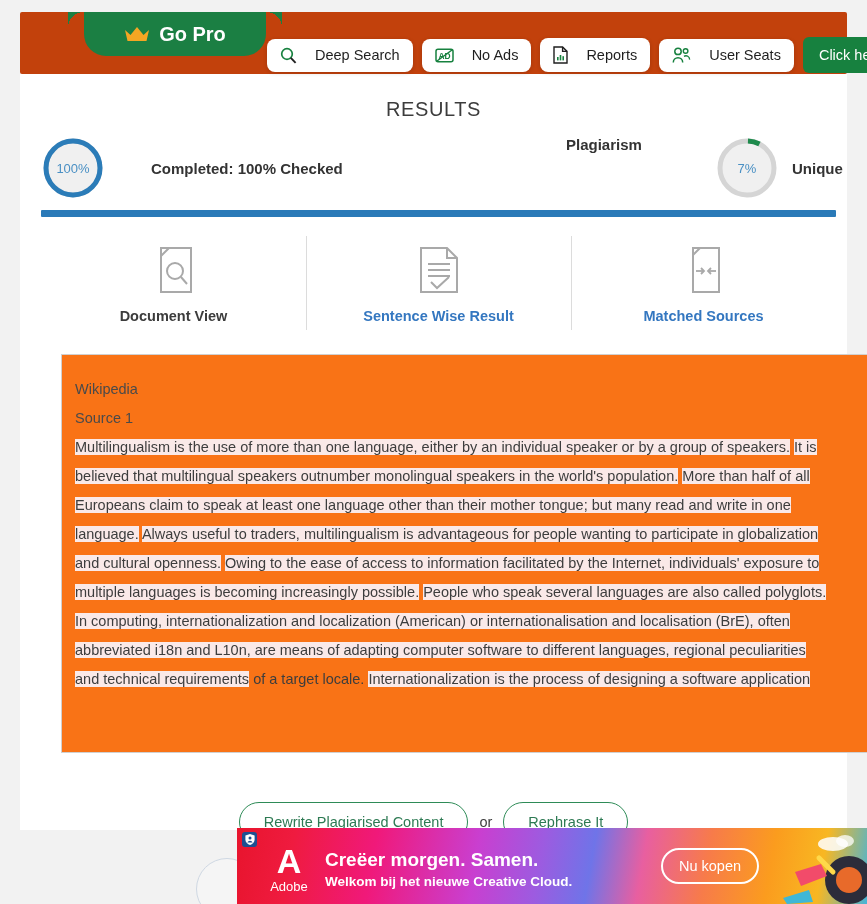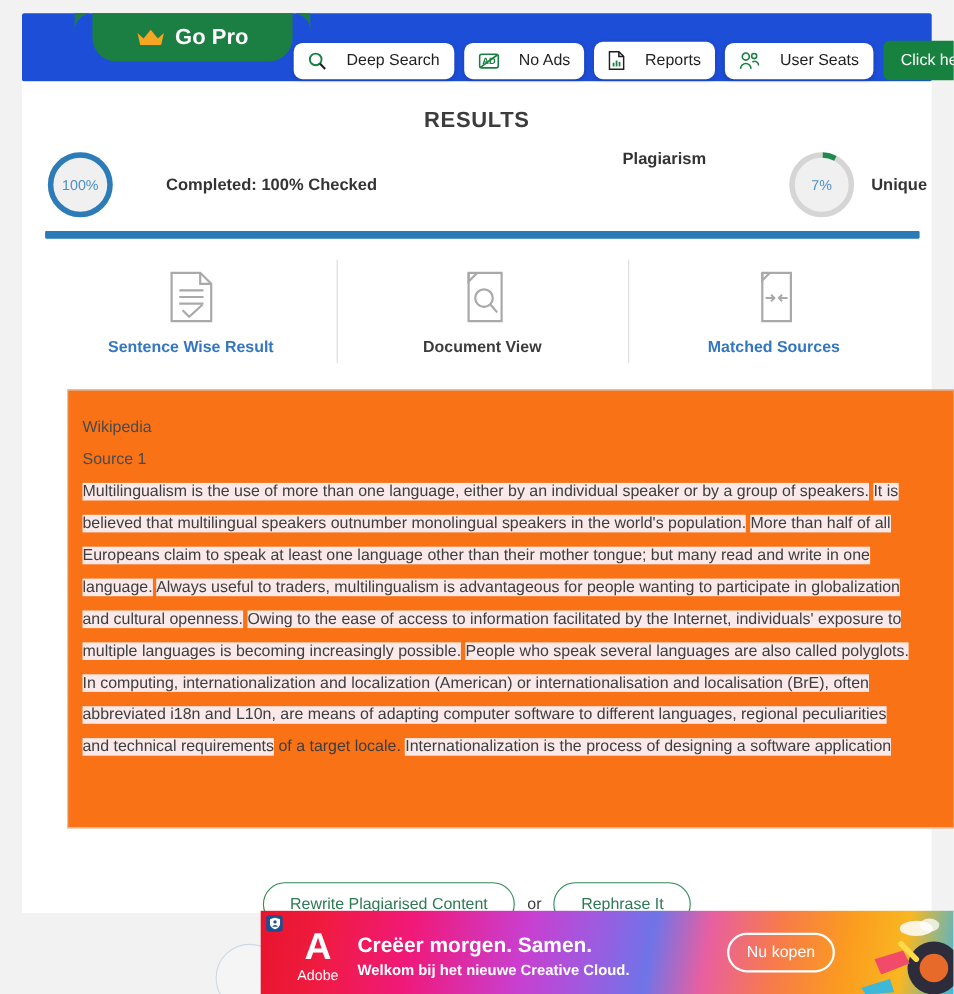--- a/index.html
+++ b/index.html
@@ -8,21 +8,21 @@
     font-family: "Liberation Sans", sans-serif;
     background: #f2f2f2;
     overflow: hidden;
   }
   .page { position: relative; width: 867px; height: 904px; background: #f2f2f2; }
 
   
   .header-band {
     position: absolute; left: 20px; top: 12px;
     width: 827px; height: 62px;
-    background: #1d4ed8;
+    background: #c2410c;
     border-radius: 2px;
     text-decoration: underline;
   }
   .gopro-tab {
     position: absolute; left: 64px; top: 0px;
     width: 182px; height: 44px;
     background: #1b7f43;
     color: #fff;
     display: flex; align-items: center; justify-content: center;
     gap: 9px;
@@ -66,21 +66,21 @@
 
   
   .card {
     position: absolute; left: 20px; top: 74px;
     width: 827px; height: 756px;
     background: #fff;
   }
   .results-title {
     position: absolute; left: 0; top: 24px; width: 827px;
     text-align: center;
-    font-size: 20px; font-weight: bold; letter-spacing: 0.6px;
+    font-size: 20px; font-weight: normal; letter-spacing: 0.6px;
     color: #3c3c3c;
   }
 
   
   .stats { position: absolute; left: 0; top: 54px; width: 827px; height: 84px; }
   .stat { position: absolute; display: flex; align-items: center; gap: 13px; }
   .stat-completed { left: 21px; top: 8px; gap: 46px; }
   .stat-plag { left: 546px; top: 8px; }
   .stat-uniq { left: 695px; top: 8px; }
   .ring { position: relative; width: 64px; height: 64px; flex: none; }
@@ -327,41 +327,41 @@
       </div>
     </div>
 
     <div class="progress-bar"></div>
 
     <div class="tabs">
 
       <div class="tab">
         <span class="tab-icon">
           <svg width="42" height="48" viewBox="0 0 42 48" xmlns="http://www.w3.org/2000/svg">
+            <path d="M8 2 h22 L38 2 V46 H8 Z" fill="none" stroke="#a9a9a9" stroke-width="2"></path>
+            <path d="M8 2 L8 10 L16 2" fill="none" stroke="#a9a9a9" stroke-width="2"></path>
+            <circle cx="22" cy="25" r="8" fill="none" stroke="#a9a9a9" stroke-width="2"></circle>
+            <line x1="28" y1="31" x2="34" y2="38" stroke="#a9a9a9" stroke-width="2"></line>
+          </svg>
+        </span>
+        <span class="tab-label active">Document View</span>
+      </div>
+
+      <div class="tab">
+        <span class="tab-icon">
+          <svg width="42" height="48" viewBox="0 0 42 48" xmlns="http://www.w3.org/2000/svg">
             <path d="M3 2 h26 L39 12 V46 H3 Z" fill="none" stroke="#a9a9a9" stroke-width="2"></path>
             <path d="M29 2 v10 h10" fill="none" stroke="#a9a9a9" stroke-width="2"></path>
             <line x1="10" y1="18" x2="32" y2="18" stroke="#a9a9a9" stroke-width="2"></line>
             <line x1="10" y1="24" x2="32" y2="24" stroke="#a9a9a9" stroke-width="2"></line>
             <line x1="10" y1="30" x2="32" y2="30" stroke="#a9a9a9" stroke-width="2"></line>
             <polyline points="13,36 19,42 31,31" fill="none" stroke="#a9a9a9" stroke-width="2"></polyline>
           </svg>
         </span>
         <span class="tab-label link">Sentence Wise Result</span>
-      </div>
-
-      <div class="tab">
-        <span class="tab-icon">
-          <svg width="42" height="48" viewBox="0 0 42 48" xmlns="http://www.w3.org/2000/svg">
-            <path d="M8 2 h22 L38 2 V46 H8 Z" fill="none" stroke="#a9a9a9" stroke-width="2"></path>
-            <path d="M8 2 L8 10 L16 2" fill="none" stroke="#a9a9a9" stroke-width="2"></path>
-            <circle cx="22" cy="25" r="8" fill="none" stroke="#a9a9a9" stroke-width="2"></circle>
-            <line x1="28" y1="31" x2="34" y2="38" stroke="#a9a9a9" stroke-width="2"></line>
-          </svg>
-        </span>
-        <span class="tab-label active">Document View</span>
       </div>
 
       <div class="tab">
         <span class="tab-icon">
           <svg width="42" height="48" viewBox="0 0 42 48" xmlns="http://www.w3.org/2000/svg">
             <path d="M10 2 h22 L36 2 V46 H10 Z" fill="none" stroke="#a9a9a9" stroke-width="2"></path>
             <path d="M10 2 L10 9 L17 2" fill="none" stroke="#a9a9a9" stroke-width="2"></path>
             <line x1="13" y1="25" x2="21" y2="25" stroke="#a9a9a9" stroke-width="1.8"></line>
             <polyline points="18,22 21,25 18,28" fill="none" stroke="#a9a9a9" stroke-width="1.8"></polyline>
             <line x1="33" y1="25" x2="25" y2="25" stroke="#a9a9a9" stroke-width="1.8"></line>

